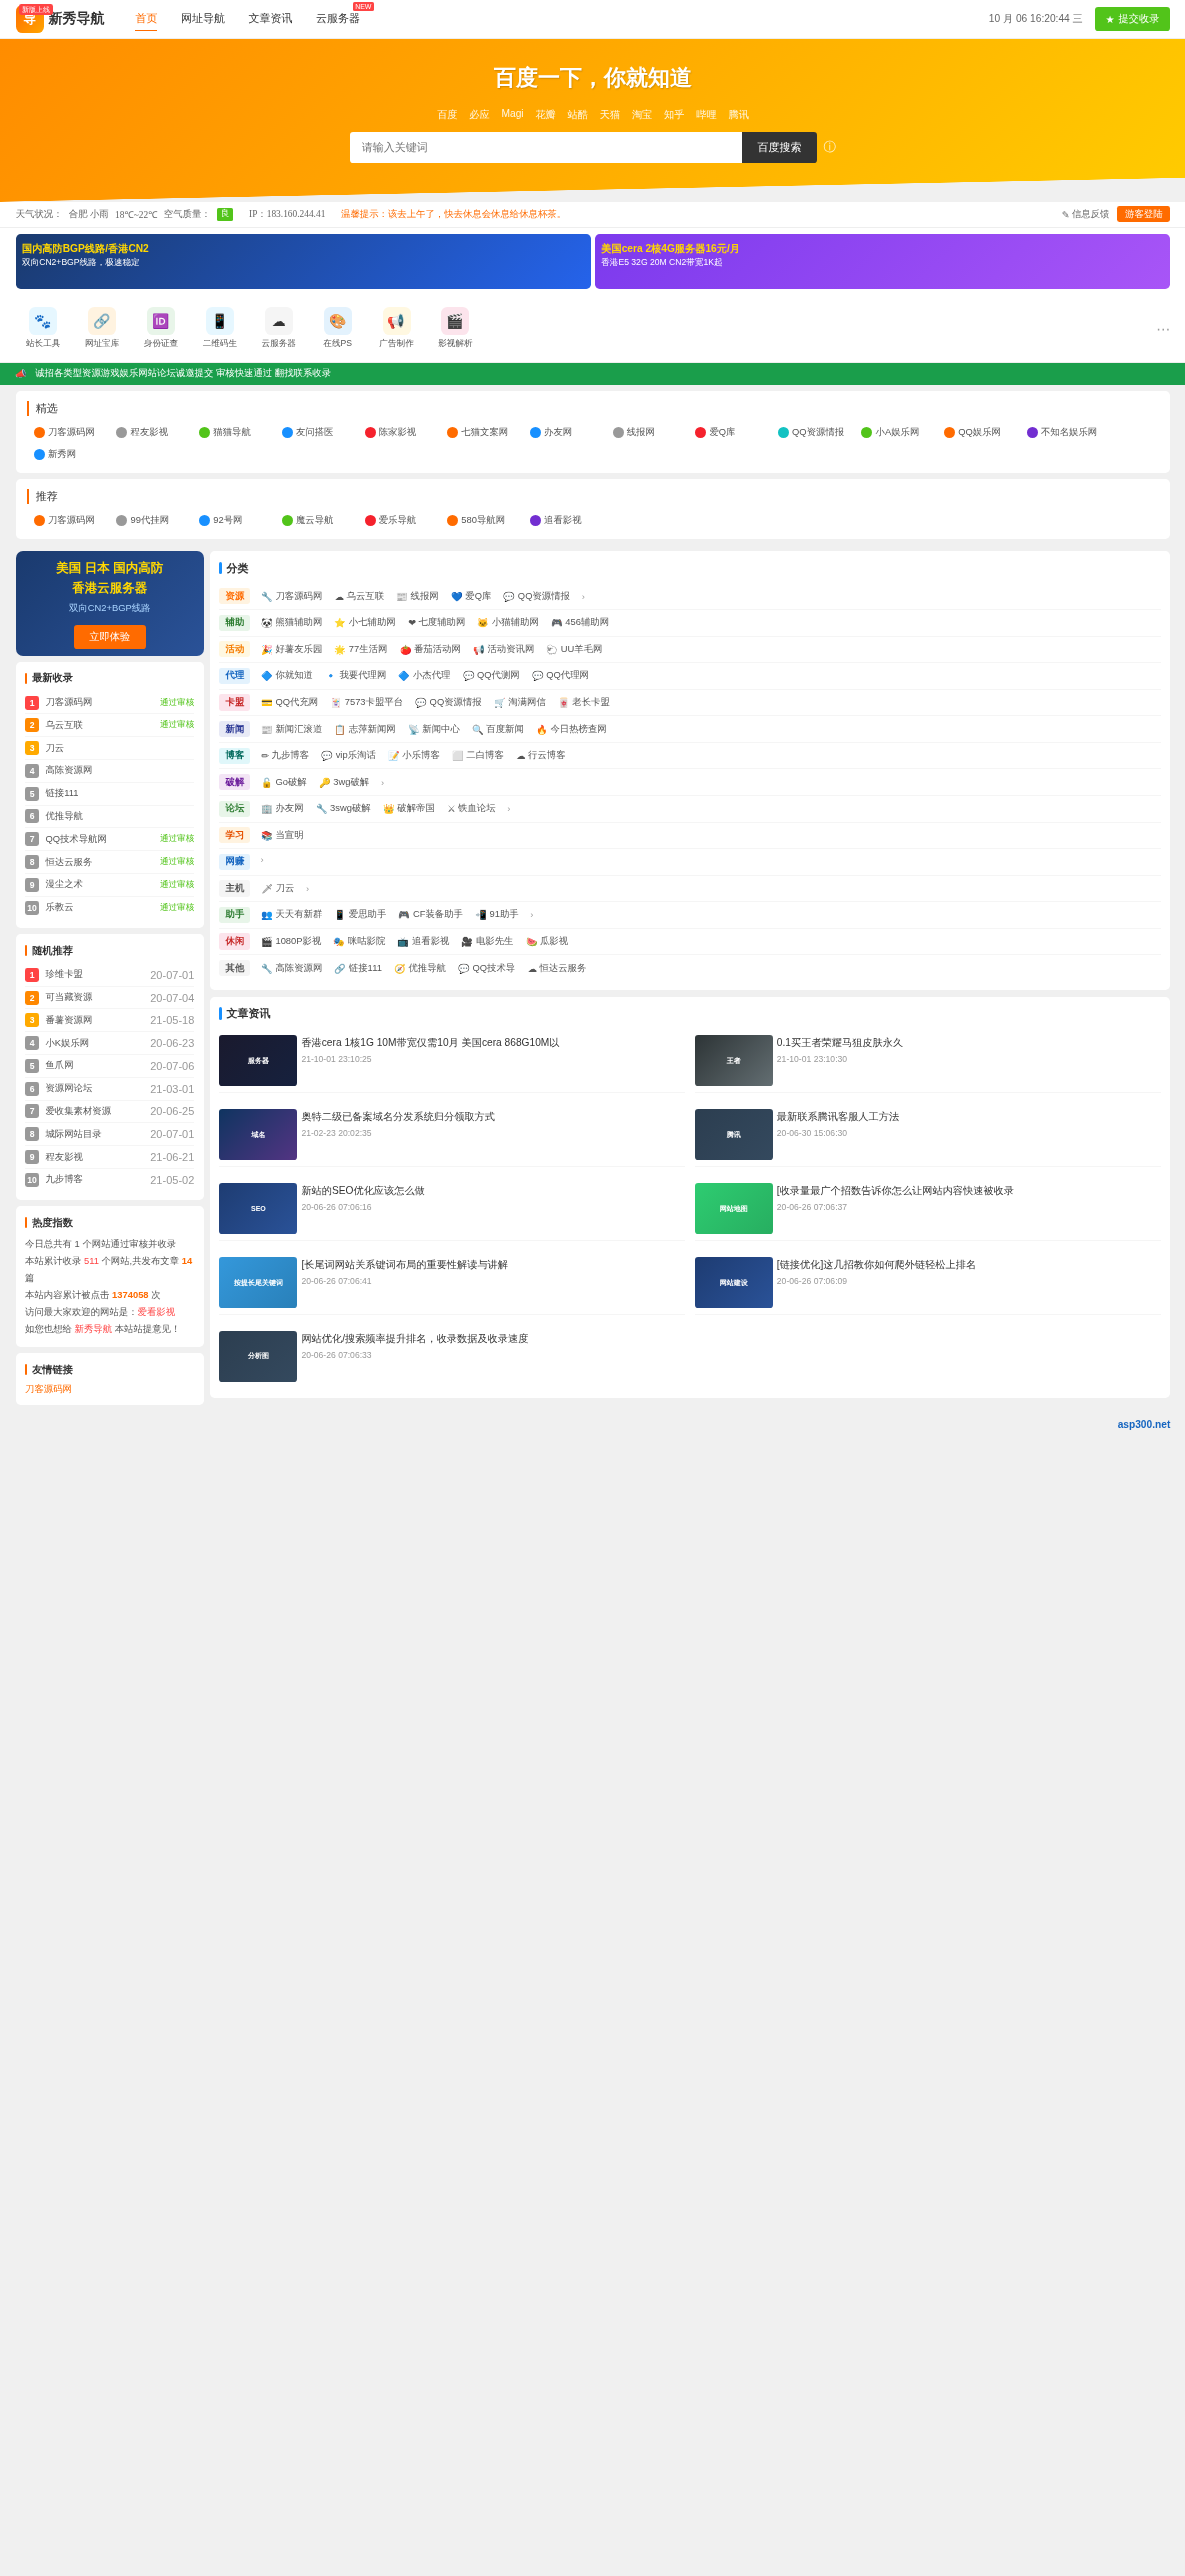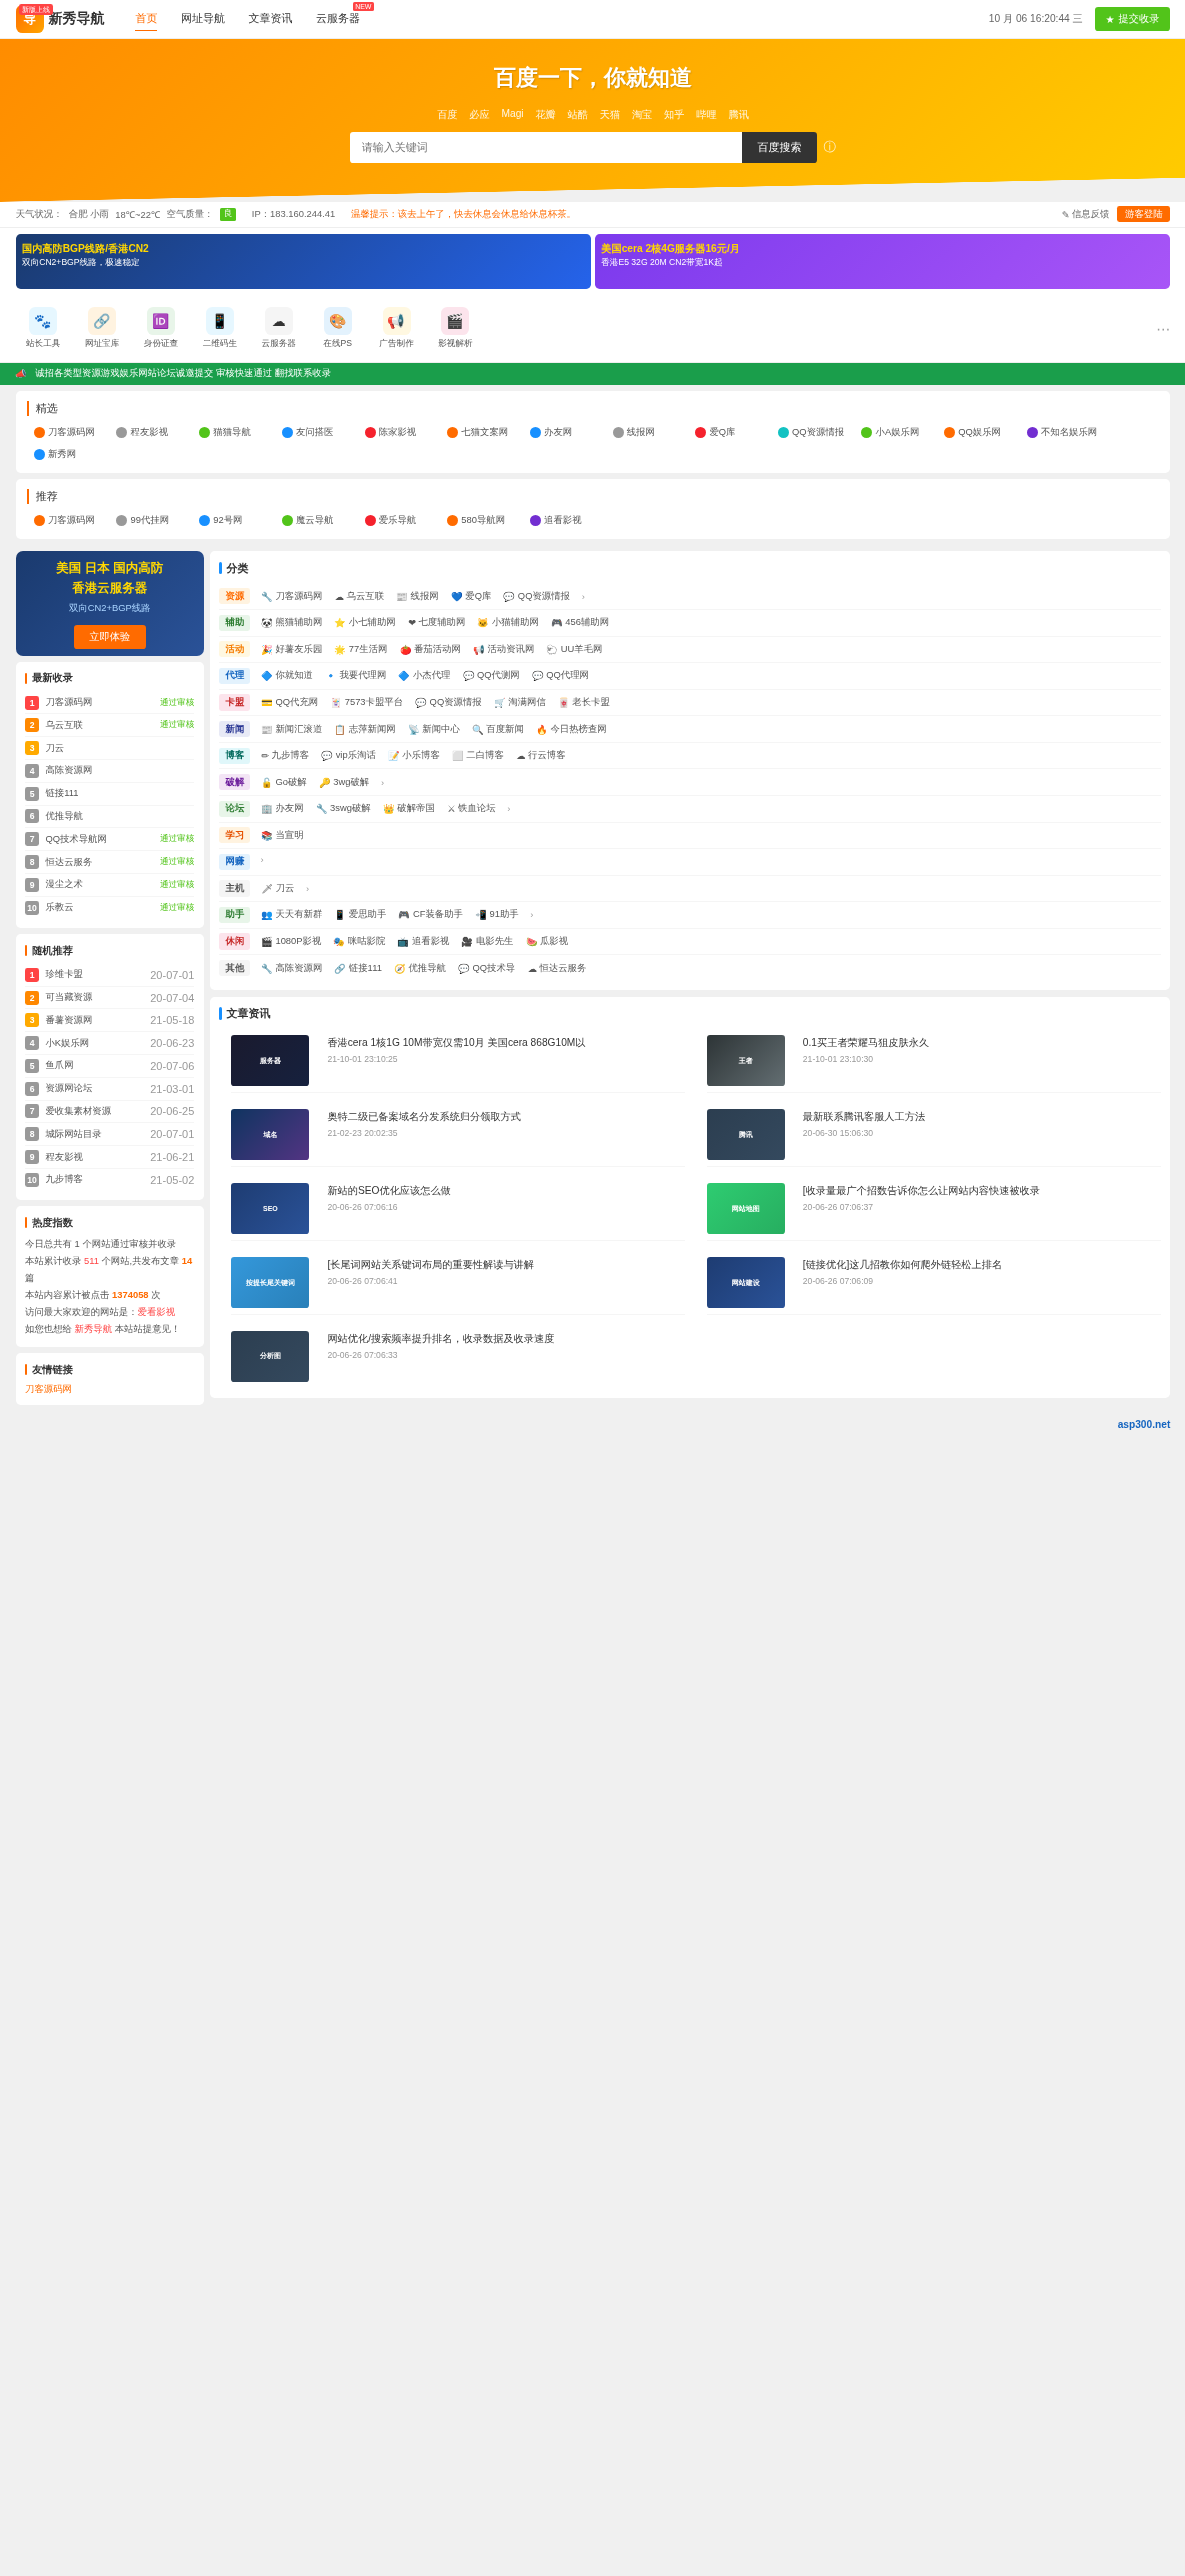--- a/index.html
+++ b/index.html
@@ -23,21 +23,21 @@
     .hero-title { font-size: 22px; color: #fff; font-weight: bold; margin-bottom: 15.7px; text-shadow: 0.8px 0.8px 1.6px rgba(0,0,0,0.2); }
     .search-tabs { display: flex; justify-content: center; gap: 11.8px; margin-bottom: 9.4px; }
     .search-tab { color: #fff; font-size: 10.2px; cursor: pointer; opacity: 0.9; }
     .search-bar { display: flex; justify-content: center; align-items: center; gap: 0; }
     .search-input { width: 392px; height: 31px; border: none; border-radius: 3.1px 0 0 3.1px; padding: 0 11.8px; font-size: 11px; outline: none; }
     .search-btn { background: #333; color: #fff; height: 31px; padding: 0 15.7px; border: none; border-radius: 0 3.1px 3.1px 0; font-size: 11px; cursor: pointer; }
     .search-info-icon { color: #fff; margin-left: 6.3px; cursor: pointer; font-size: 12.5px; opacity: 0.8; }
     .hero-wave { position: absolute; bottom: 0; left: 0; right: 0; height: 23.5px; background: linear-gradient(to bottom right, transparent 49%, #f0f0f0 50%); }
 
     
-    .info-bar { background: #fff; padding: 4.7px 15.7px; display: flex; align-items: center; gap: 15.7px; border-bottom: 0.8px solid #eee; font-size: 9.4px; color: #666; }
+    .info-bar { background: #fff; padding: 4.7px 15.7px; display: flex; align-items: center; gap: 15.7px; border-bottom: 0.8px solid #eee; font-size: 9.4px; color: #666; font-family: Liberation Serif, serif; }
     .weather-info { display: flex; align-items: center; gap: 6.3px; }
     .weather-good { background: #52c41a; color: #fff; padding: 0.8px 3.9px; border-radius: 1.6px; font-size: 8.6px; }
     .weather-tip { color: #ff6b00; }
     .info-bar-right { margin-left: auto; display: flex; gap: 7.8px; }
     .complain-btn { color: #666; cursor: pointer; display: flex; align-items: center; gap: 2.4px; }
     .login-btn { background: #ff6b00; color: #fff; padding: 1.6px 7.8px; border-radius: 2.4px; cursor: pointer; }
 
     
     .ads-banner { display: flex; gap: 3.9px; padding: 6.3px 15.7px; background: #fff; }
     .ad-item { flex: 1; height: 55px; border-radius: 4.7px; overflow: hidden; position: relative; cursor: pointer; }
@@ -110,21 +110,21 @@
     .cat-label.helper { background: #e8f5e9; color: #2e7d32; }
     .cat-label.leisure { background: #fce4ec; color: #c62828; }
     .cat-label.other { background: #f5f5f5; color: #555; }
     .cat-links { display: flex; flex-wrap: wrap; gap: 3.1px; flex: 1; align-items: center; }
     .cat-link { display: flex; align-items: center; gap: 2.4px; color: #555; font-size: 9.4px; cursor: pointer; padding: 1.6px 4.7px; border-radius: 2.4px; }
     .cat-more { color: #999; font-size: 9.4px; cursor: pointer; margin-left: 3.9px; display: flex; align-items: center; }
 
     
     .articles-section { background: #fff; border-radius: 4.7px; padding: 9.4px; }
     .article-grid { display: grid; grid-template-columns: 1fr 1fr; gap: 9.4px; }
-    .article-item { display: flex; gap: 18px; cursor: pointer; padding: 6.3px 0; border-bottom: 0.8px solid #f5f5f5; margin-left: 12px; }
+    .article-item { display: flex; gap: 4px; cursor: pointer; padding: 6.3px 0; border-bottom: 0.8px solid #f5f5f5; }
     .article-item:last-child { border-bottom: none; }
     .article-thumb { width: 78px; height: 51px; border-radius: 3.1px; flex-shrink: 0; object-fit: cover; display: flex; align-items: center; justify-content: center; font-size: 7.8px; color: #fff; font-weight: bold; }
     .article-thumb-1 { background: linear-gradient(135deg, #1a1a2e, #16213e); }
     .article-thumb-2 { background: linear-gradient(135deg, #2d3436, #636e72); }
     .article-thumb-3 { background: linear-gradient(135deg, #0f3460, #533483); }
     .article-thumb-4 { background: linear-gradient(135deg, #2c3e50, #34495e); }
     .article-thumb-5 { background: linear-gradient(135deg, #1e3c72, #2a5298); }
     .article-thumb-6 { background: linear-gradient(135deg, #2ecc71, #27ae60); }
     .article-thumb-7 { background: linear-gradient(135deg, #3498db, #2980b9); }
     .article-thumb-8 { background: linear-gradient(135deg, #e74c3c, #c0392b); }

